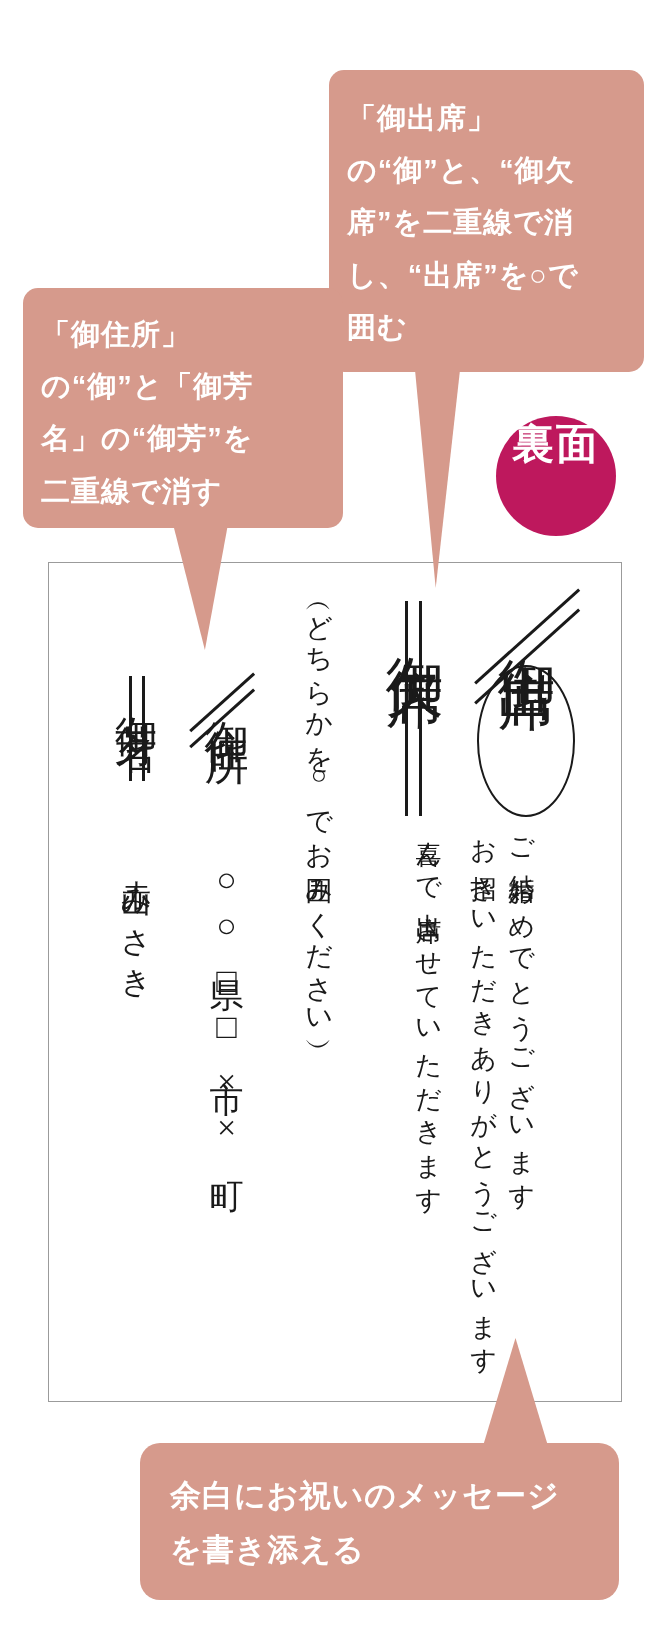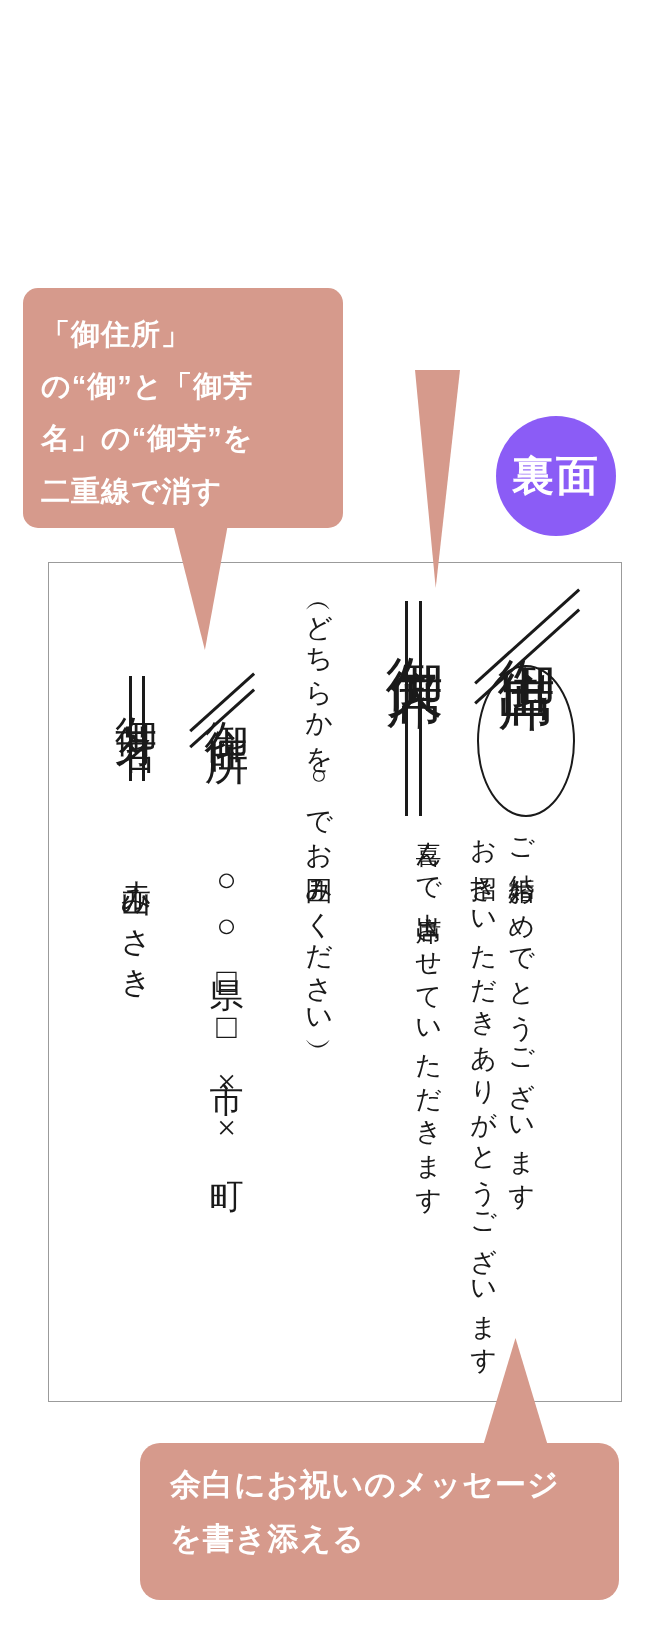--- a/index.html
+++ b/index.html
@@ -7,34 +7,34 @@
          font-family:"Liberation Sans","DejaVu Sans",sans-serif;}
 
   
   .bubble{position:absolute;background:#d69a8c;color:#ffffff;border-radius:15px;
           box-sizing:border-box;font-weight:700;}
   .bubble-text{white-space:pre-line;}
   .bubble-top{left:329px;top:70px;width:315px;height:302px;padding:22px 18px;
               font-size:29px;line-height:1.8;letter-spacing:1px;}
   .bubble-left{left:23px;top:288px;width:320px;height:240px;padding:20px 18px;
                font-size:29px;line-height:1.8;letter-spacing:1px;}
-  .bubble-bottom{left:140px;top:1443px;width:479px;height:157px;padding:15px 30px;
+  .bubble-bottom{left:140px;top:1443px;width:479px;height:157px;padding:26px 30px;
                  font-size:31px;line-height:1.75;letter-spacing:1px;border-radius:20px;}
 
   .tail{position:absolute;background:#d69a8c;}
   .tail-top{left:415px;top:370px;width:45px;height:218px;
             clip-path:polygon(0 0,100% 0,46% 100%);}
   .tail-left{left:173px;top:524px;width:55px;height:126px;
              clip-path:polygon(0 0,100% 0,58% 100%);}
   .tail-bottom{left:483px;top:1338px;width:65px;height:108px;
                clip-path:polygon(50% 0,0 100%,100% 100%);}
 
   
   .badge{position:absolute;left:496px;top:416px;width:120px;height:120px;border-radius:50%;
-         background:#8b5cf6;color:#ffffff;display:flex;align-items:center;justify-content:center;
+         background:#be185d;color:#ffffff;display:flex;justify-content:center;
          font-size:42px;font-weight:700;letter-spacing:2px;}
 
   
   .card{position:absolute;left:48px;top:562px;width:572px;height:838px;background:#ffffff;
         border:1px solid #9b9b9b;box-sizing:content-box;
         font-family:"Liberation Serif","DejaVu Serif",serif;color:#1a1a1a;}
   .v{position:absolute;writing-mode:vertical-rl;line-height:1;color:#1a1a1a;}
 
   .col-attend{left:448px;top:50px;font-size:58px;letter-spacing:6px;}
   .col-decline{left:336px;top:48px;font-size:58px;letter-spacing:6px;}
@@ -103,20 +103,27 @@
     <div class="v col-homei"><span>御芳</span><span>名</span></div>
     <div class="vstrike vs-homei-1"></div>
     <div class="vstrike vs-homei-2"></div>
     <div class="v col-name">赤山みさき</div>
   </div>
 
   <div class="tail tail-top"></div>
   <div class="tail tail-left"></div>
   <div class="tail tail-bottom"></div>
 
+  <div class="bubble bubble-top">
+    <div class="bubble-text">「御出席」
+の“御”と、“御欠
+席”を二重線で消
+し、“出席”を○で
+囲む</div>
+  </div>
   <div class="bubble bubble-left">
     <div class="bubble-text">「御住所」
 の“御”と「御芳
 名」の“御芳”を
 二重線で消す</div>
   </div>
   <div class="bubble bubble-bottom">
     <div class="bubble-text">余白にお祝いのメッセージ
 を書き添える</div>
   </div>

